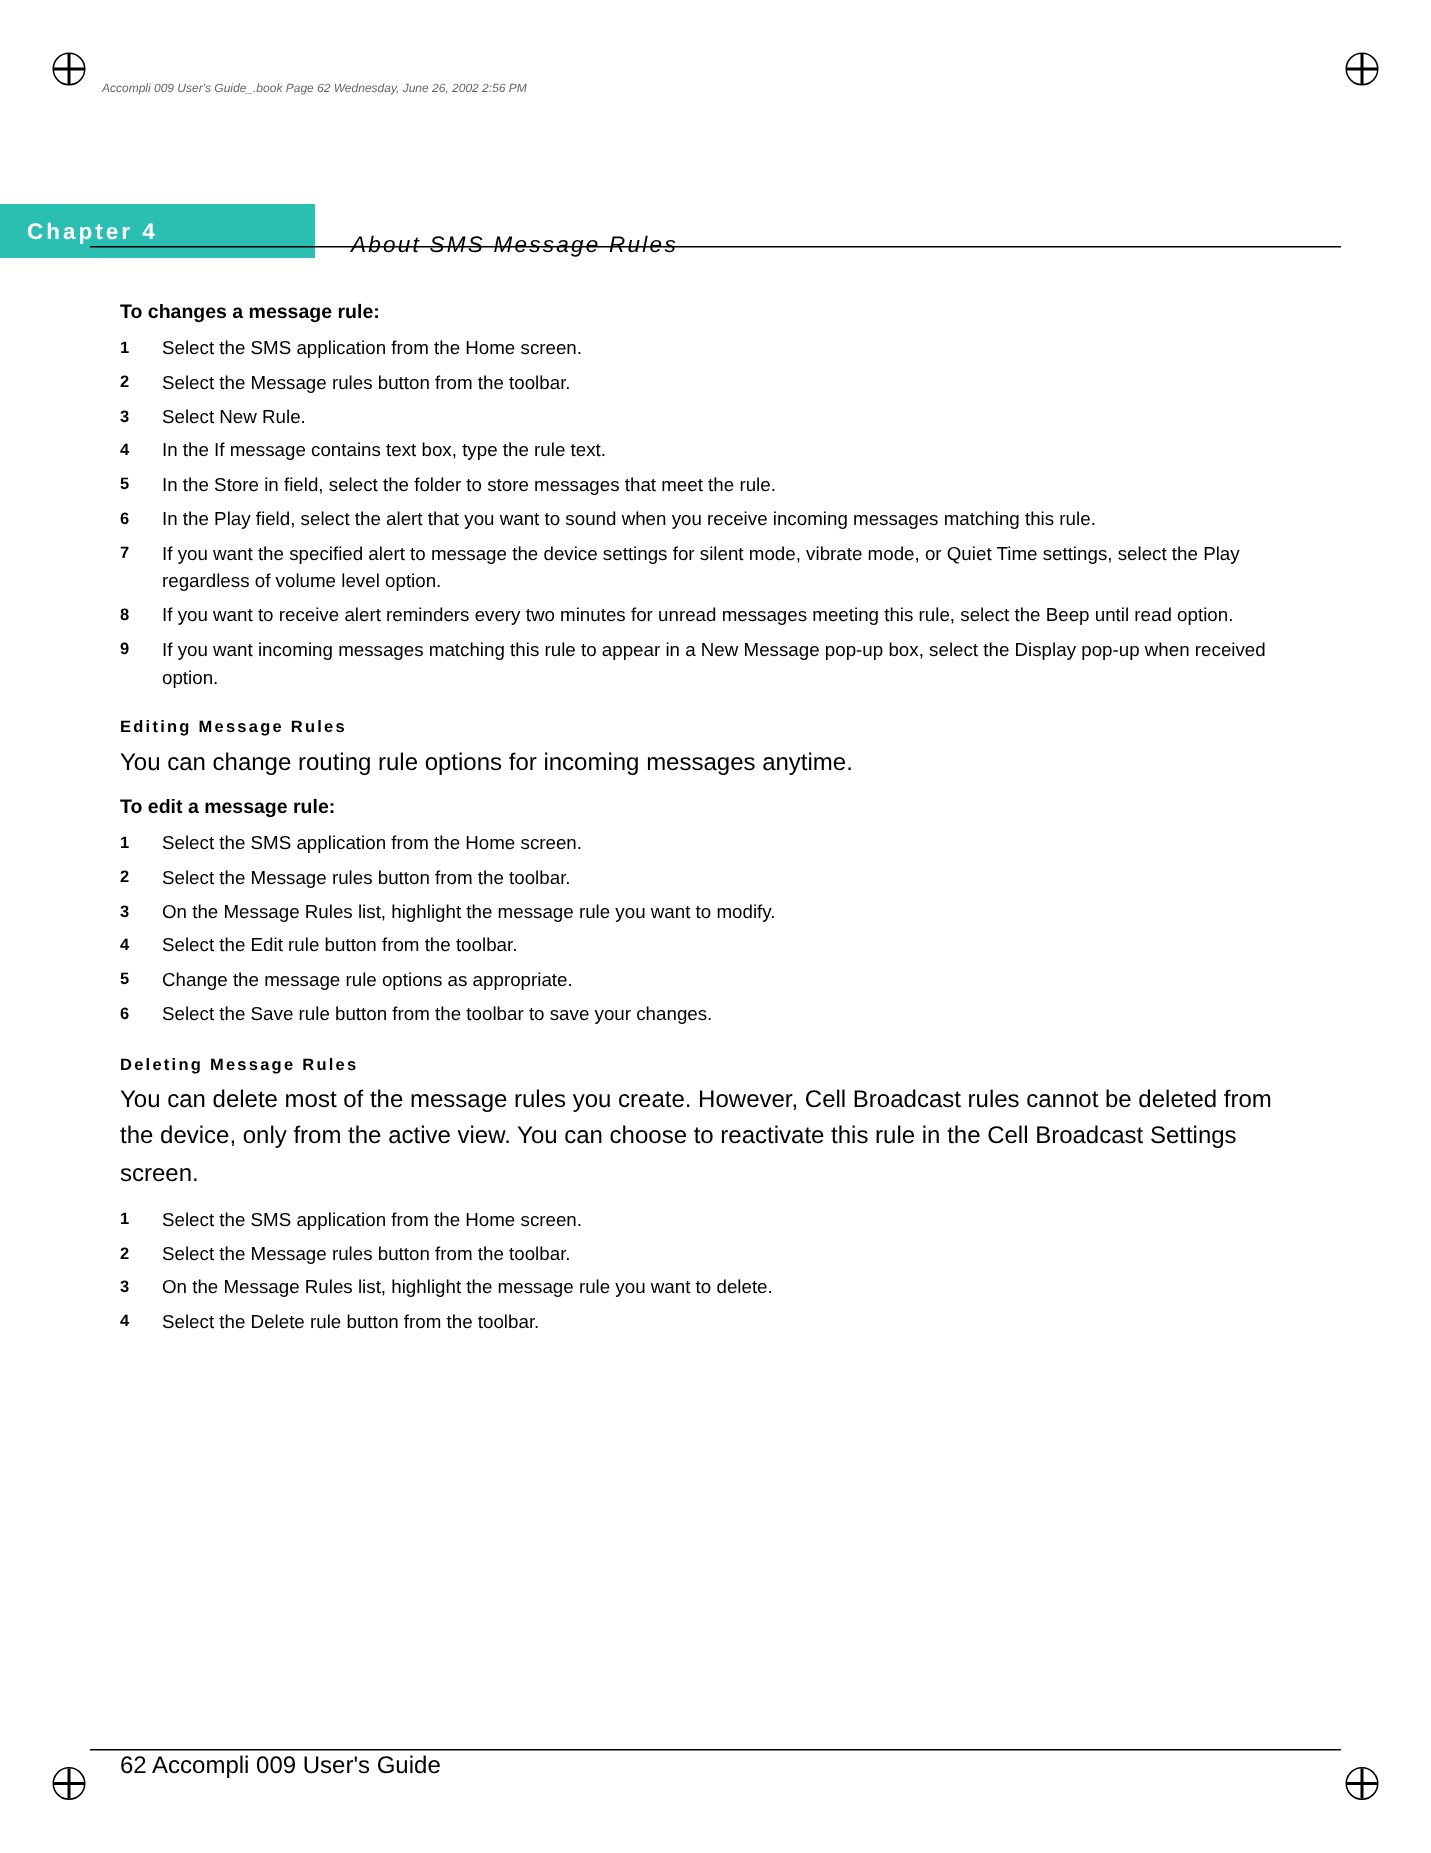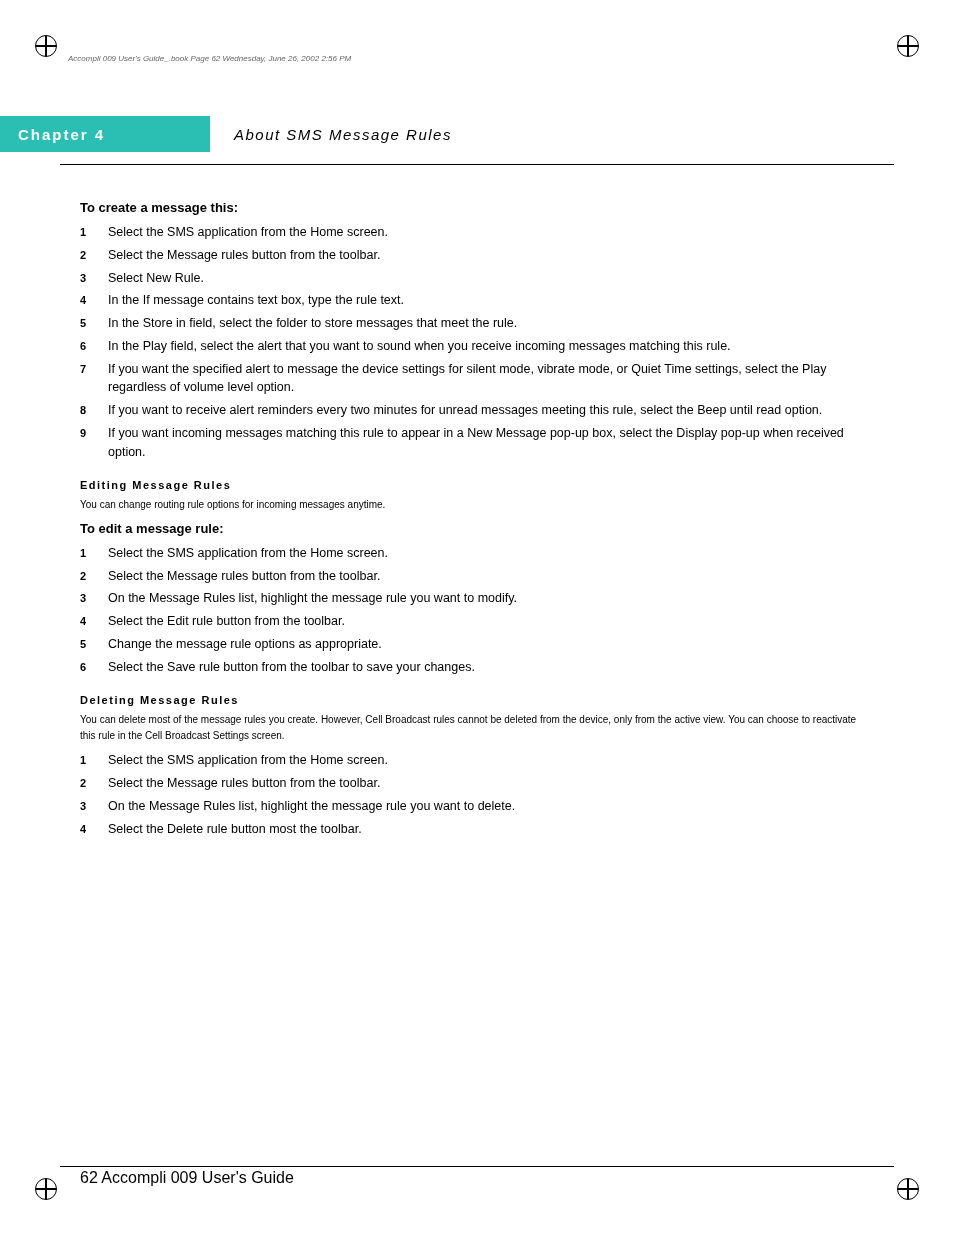--- a/index.html
+++ b/index.html
@@ -57,26 +57,26 @@
       left: 68px;
       font-size: 8px;
       color: #666;
       font-style: italic;
       margin-top: 44px;
     }
 
     
     .chapter-bar {
       position: absolute;
-      top: 116px;
+      top: 136px;
       left: 0;
       width: 100%;
       height: 36px;
       display: flex;
-      align-items: center;
+      align-items: flex-end;
     }
     .chapter-label-box {
       background: #2bbfb3;
       height: 36px;
       padding: 0 18px;
       display: flex;
       align-items: center;
       min-width: 210px;
     }
     .chapter-label-text {
@@ -140,21 +140,21 @@
 
     .section-heading {
       font-size: 11px;
       font-weight: bold;
       letter-spacing: 1.5px;
       margin-top: 18px;
       margin-bottom: 6px;
     }
 
     .section-body {
-      font-size: 10px;
+      font-size: 16px;
       line-height: 1.55;
       margin-bottom: 8px;
     }
 
     
     .footer {
       position: absolute;
       bottom: 48px;
       left: 80px;
       font-size: 16px;
@@ -194,21 +194,21 @@
     <span class="chapter-label-text">Chapter 4</span>
   </div>
   <span class="chapter-title">About SMS Message Rules</span>
 </div>
 
 <div class="chapter-rule"></div>
 
 <div class="main-content">
 
   <div>
-    <div class="section-bold-title">To create a message this:</div>
+    <div class="section-bold-title">To changes a message rule:</div>
     <ul class="numbered-list">
       <li>
           <span class="list-num">1</span>
           <span class="list-text">Select the SMS application from the Home screen.</span>
         </li>
       <li>
           <span class="list-num">2</span>
           <span class="list-text">Select the Message rules button from the toolbar.</span>
         </li>
       <li>
@@ -285,21 +285,21 @@
       <li>
           <span class="list-num">2</span>
           <span class="list-text">Select the Message rules button from the toolbar.</span>
         </li>
       <li>
           <span class="list-num">3</span>
           <span class="list-text">On the Message Rules list, highlight the message rule you want to delete.</span>
         </li>
       <li>
           <span class="list-num">4</span>
-          <span class="list-text">Select the Delete rule button most the toolbar.</span>
+          <span class="list-text">Select the Delete rule button from the toolbar.</span>
         </li>
     </ul>
   </div>
 
 </div>
 
 <div class="bottom-rule"></div>
 
 <div class="footer">62   Accompli 009 User's Guide</div>
 

